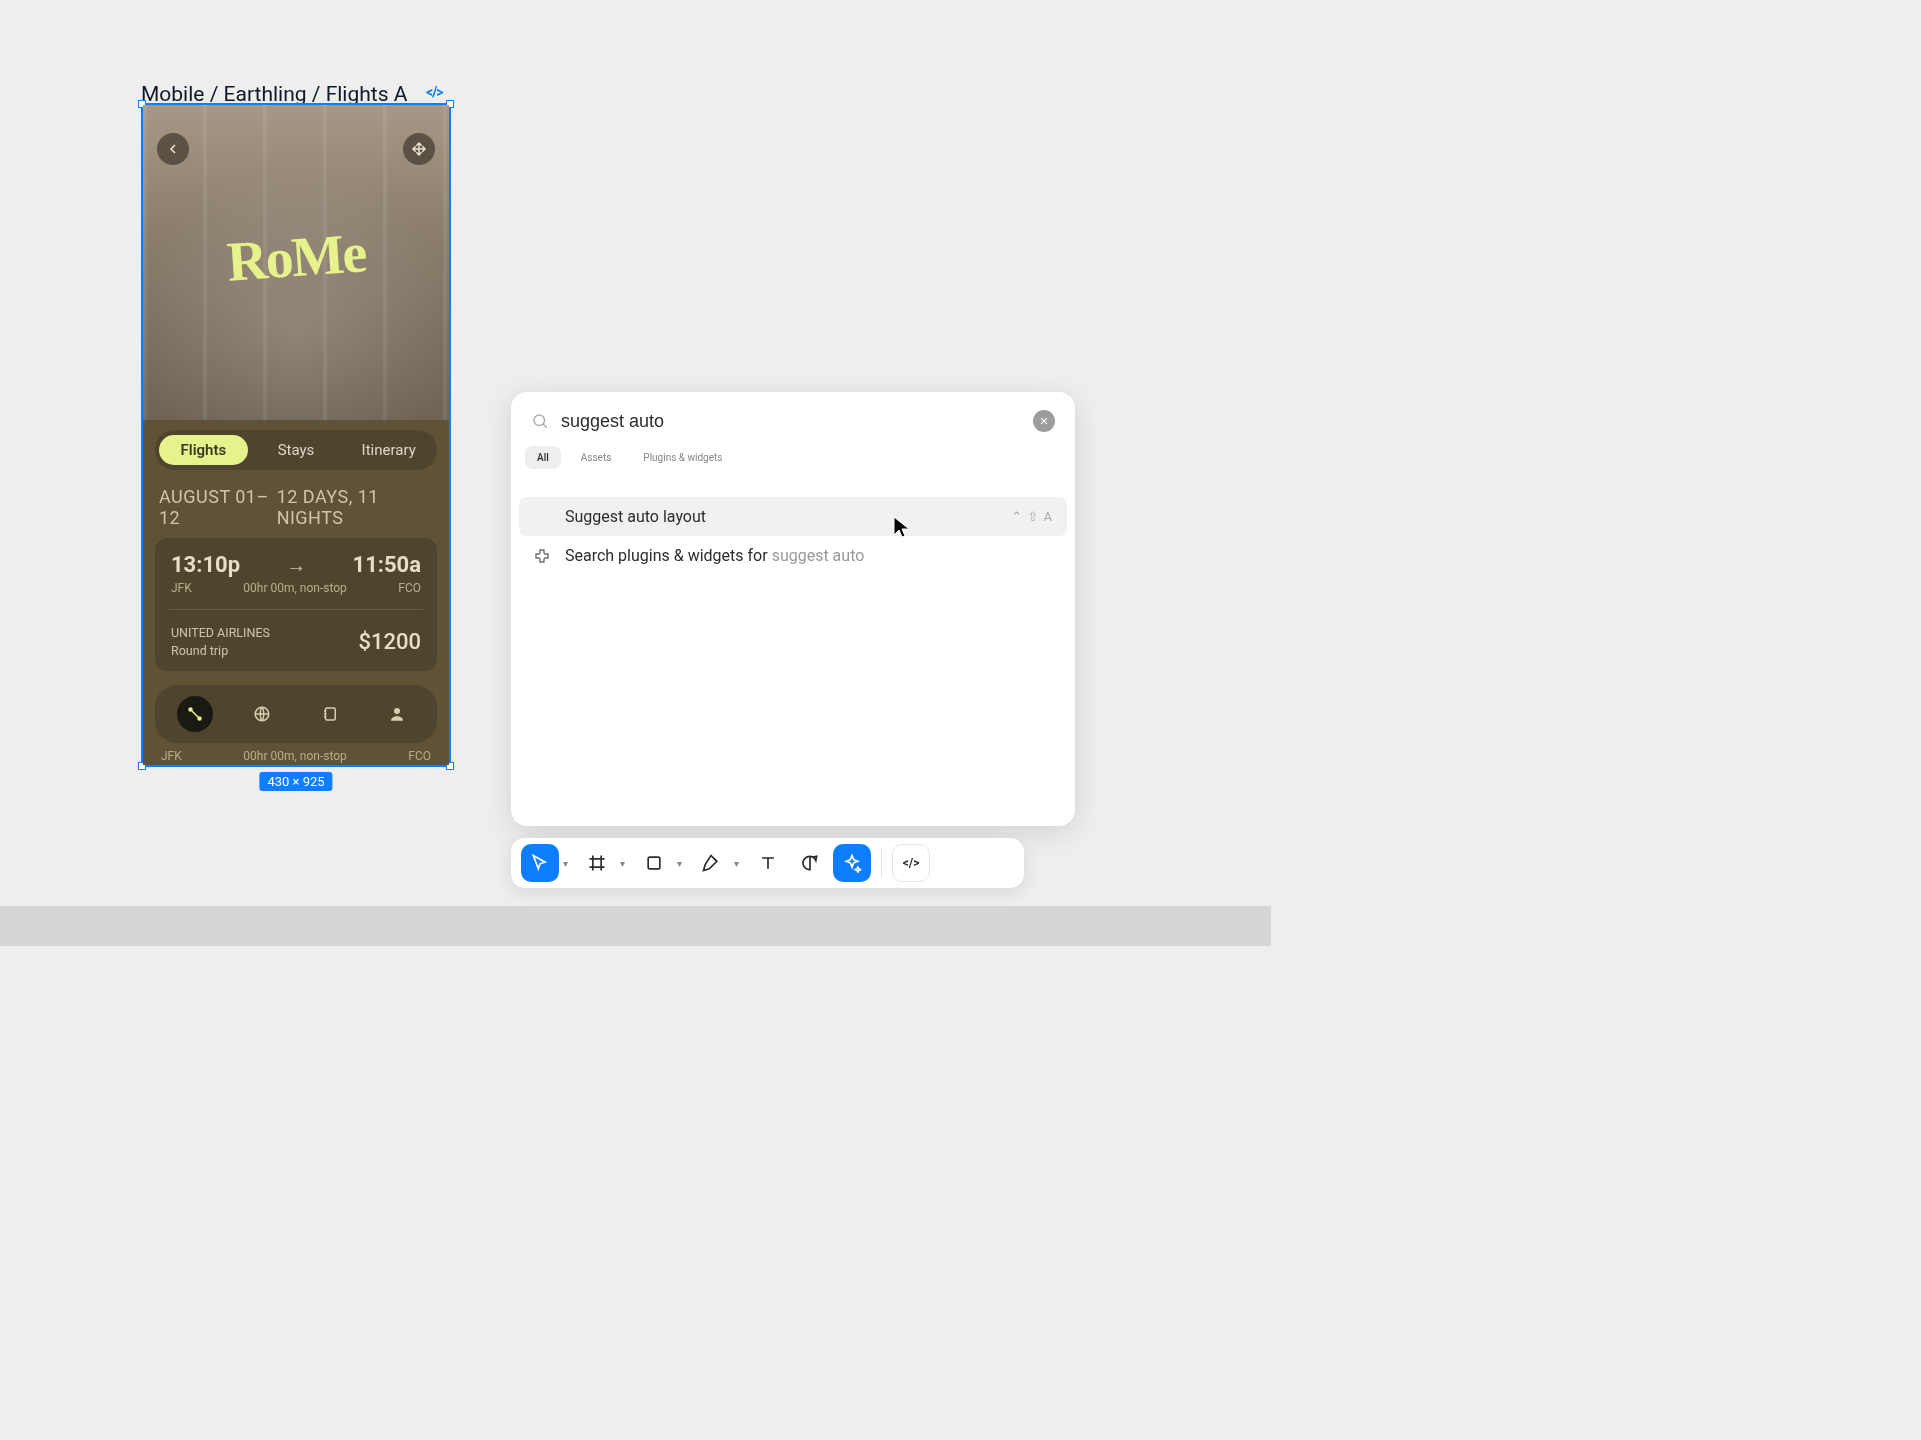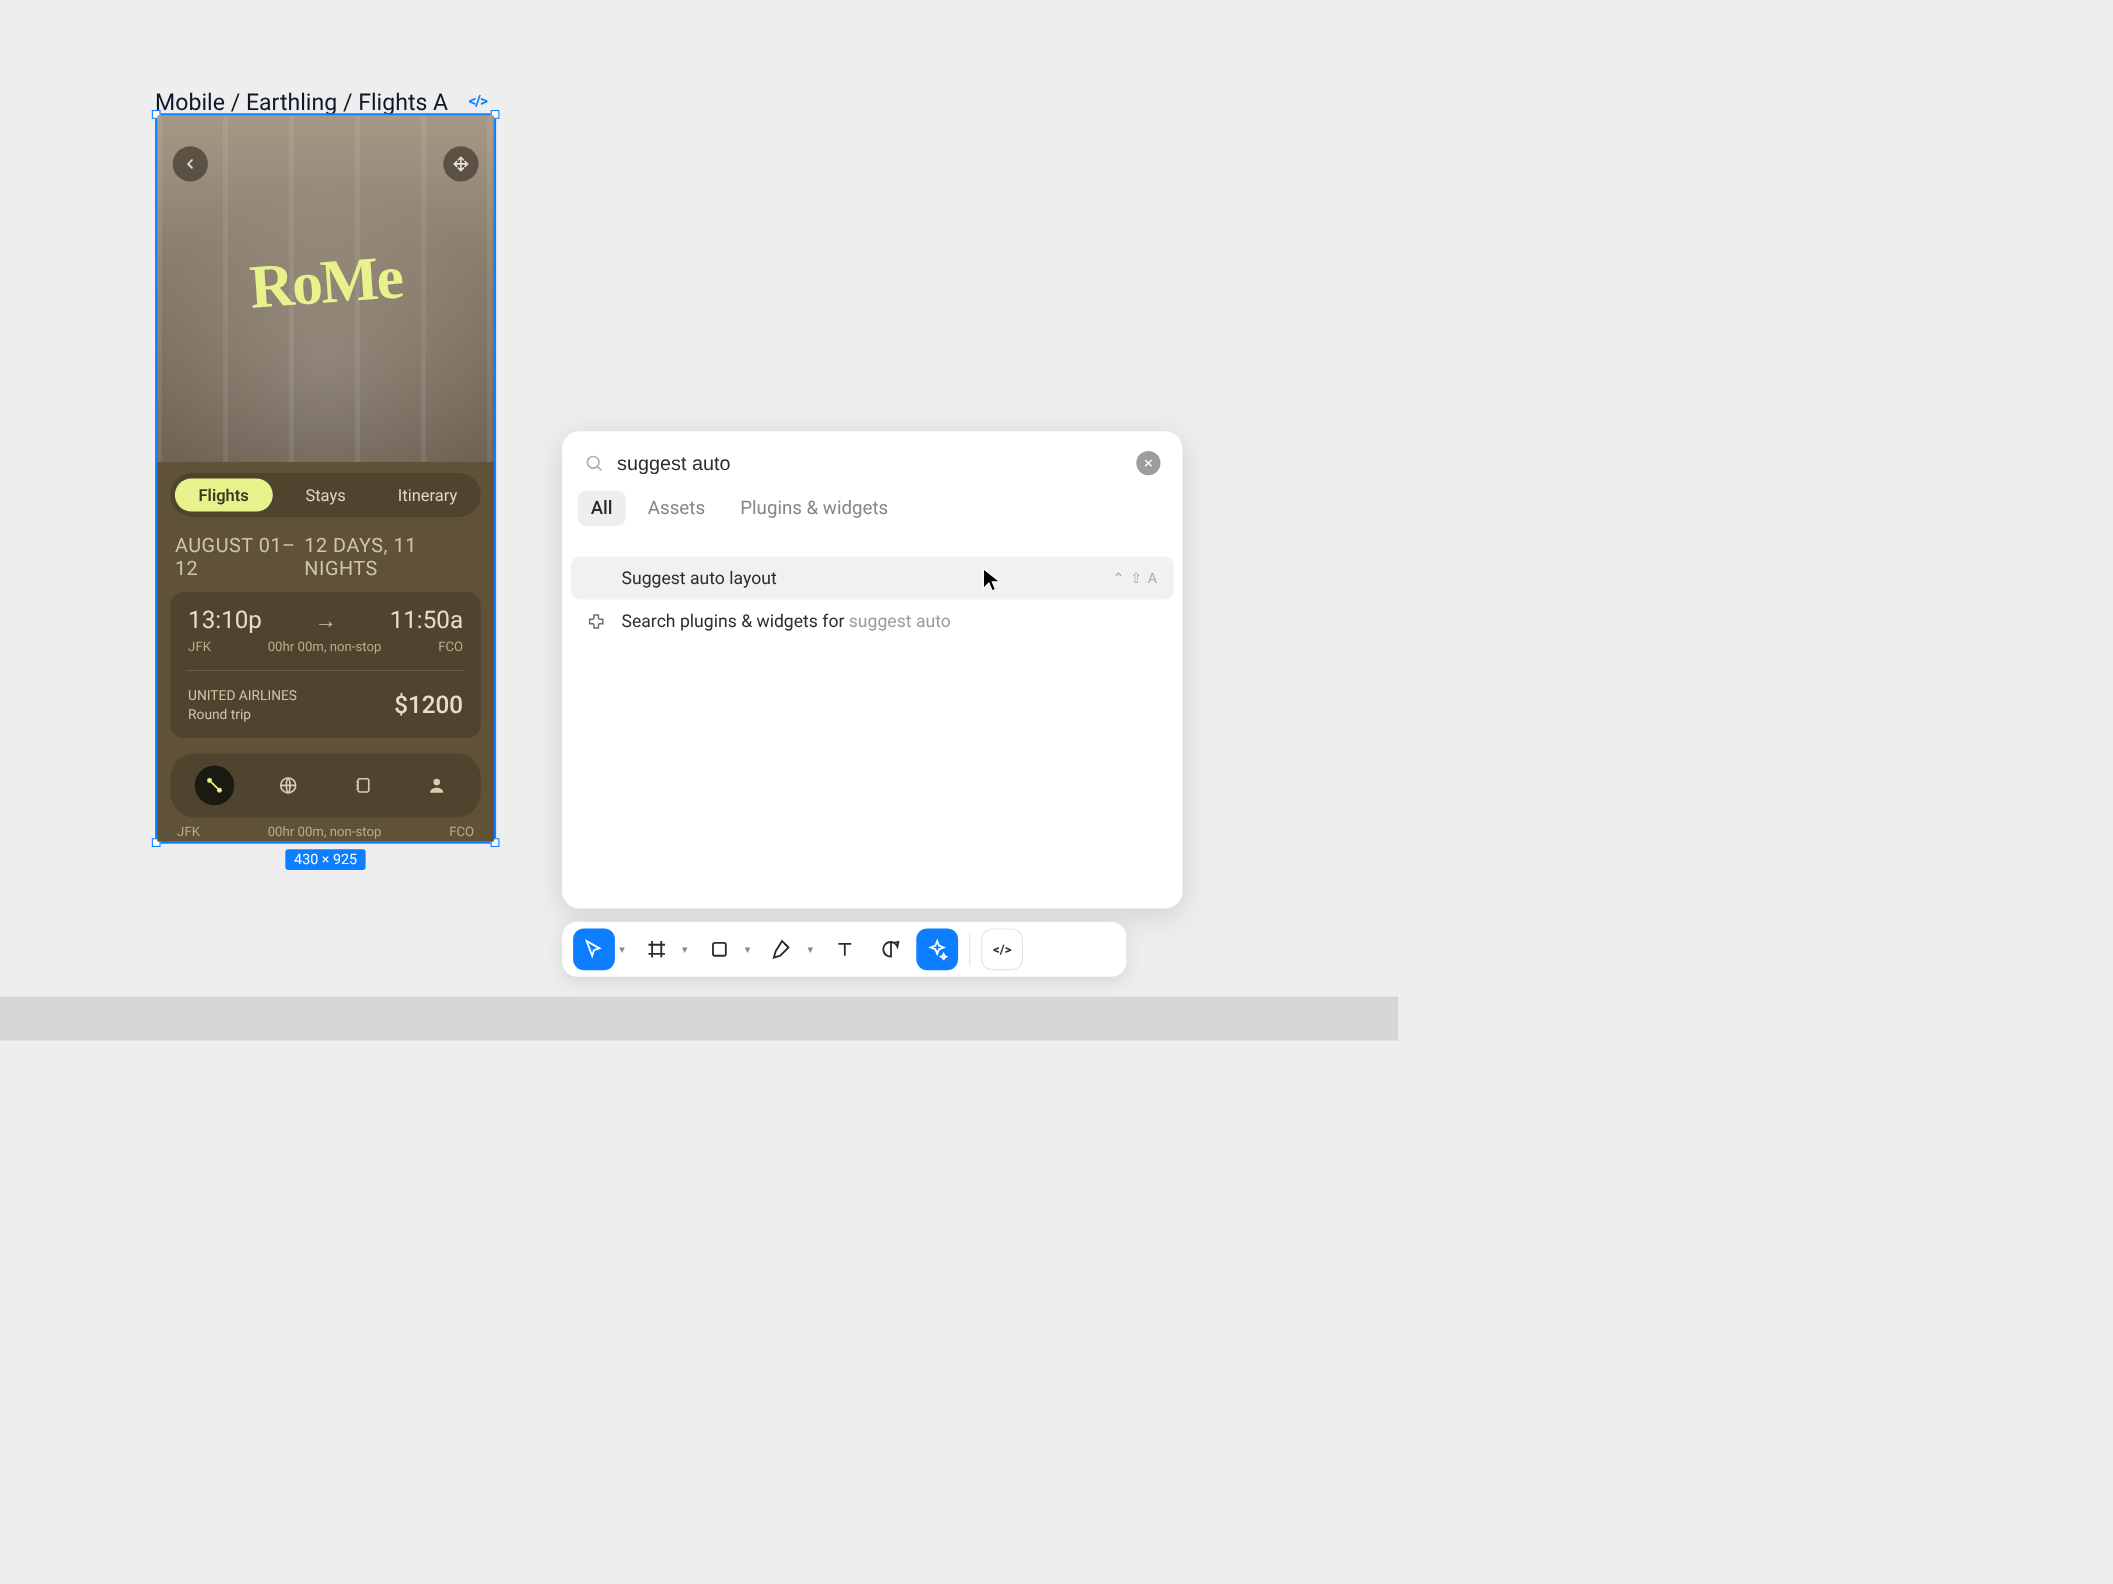--- a/index.html
+++ b/index.html
@@ -31,40 +31,40 @@
   .circ-btn.move { right: 14px; top: 28px; }
   .hero-title { position:absolute; left:50%; top:120px; transform: translateX(-50%) rotate(-4deg); font-size:56px; font-weight:700; color:#e8f28c; font-family: "Comic Sans MS", cursive; letter-spacing:-2px; }
 
   
   .panel { position:absolute; left:0; top:315px; right:0; bottom:0; background:#5f5236; padding:10px 12px; }
   .tabs { background:#4f452f; border-radius:22px; height:40px; display:flex; align-items:center; padding:4px; gap:4px; }
   .tab { flex:1; text-align:center; color:#ded7c4; font-size:15px; padding:6px 8px; border-radius:18px; }
   .tab.active { background:#e8f28c; color:#3b3a1f; font-weight:600; }
   .dates-row { display:flex; justify-content:space-between; color:#cfc5a8; font-size:18px; letter-spacing:0.5px; margin:16px 4px 10px; }
   .card { background:#4f452f; border-radius:12px; padding:14px 16px 12px; }
-  .times { display:flex; align-items:center; justify-content:space-between; color:#e6dfc8; font-size:22px; font-weight:400;gap:32px; }
+  .times { display:flex; align-items:center; justify-content:space-between; color:#e6dfc8; font-size:22px; font-weight:700;gap:32px; }
   .arrow-mid { font-size:20px; color:#cfc5a8; }
   .codes { display:flex; justify-content:space-between; color:#b9ad8c; font-size:12px; margin-top:4px; }
   .divider { height:1px; background:#6a5d3f; margin:14px -2px; }
   .airline-row { display:flex; justify-content:space-between; align-items:center; }
   .airline-col { color:#cfc5a8; font-size:12.5px; line-height:1.4; }
   .price { color:#e6dfc8; font-size:22px; font-weight:500; }
   .nav-pill { margin-top:14px; background:#4f452f; border-radius:22px; height:58px; display:flex; align-items:center; justify-content:space-around; padding:0 6px; }
   .nav-ic { width:36px; height:36px; border-radius:50%; display:flex; align-items:center; justify-content:center; color:#d8cfb2; }
   .nav-ic.active { background:#1a1a12; color:#e8f28c; }
   .codes2 { display:flex; justify-content:space-between; color:#b9ad8c; font-size:12px; margin:6px 6px 0; }
 
   
   .palette { position:absolute; left:511px; top:392px; width:564px; height:434px; background:#fff; border-radius:16px; box-shadow: 0 6px 28px rgba(0,0,0,0.12); overflow:hidden; }
   .search-row { display:flex; align-items:center; gap:12px; padding:18px 20px 14px; }
   .search-icon { color:#aeaeae; }
   .search-input { flex:1; border:none; outline:none; font-size:18px; color:#2c2c2c; }
   .clear-btn { width:22px; height:22px; border-radius:50%; background:#9c9c9c; color:#fff; display:flex; align-items:center; justify-content:center; font-size:13px; }
   .filter-row { display:flex; gap:8px; padding:0 14px 12px; }
-  .chip { padding:6px 12px; border-radius:8px; font-size:17px; color:#858585; }
+  .chip { padding:6px 12px; border-radius:8px; font-size:10px; color:#858585; }
   .chip.active { background:#eeeeee; color:#2c2c2c; font-weight:500; }
   .results { padding:16px 8px; }
   .result { display:flex; align-items:center; gap:14px; padding:10px 14px; font-size:16px; color:#2c2c2c; border-radius:8px; }
   .result.highlight { background:#f1f1f1; }
   .result .lead-icon { width:18px; display:flex; justify-content:center; color:#6b6b6b; }
   .result .shortcut { margin-left:auto; color:#aaaaaa; font-size:13px; letter-spacing:1px; }
   .muted { color:#9a9a9a; }
   .cursor { position:absolute; left:893px; top:516px; }
 
   

